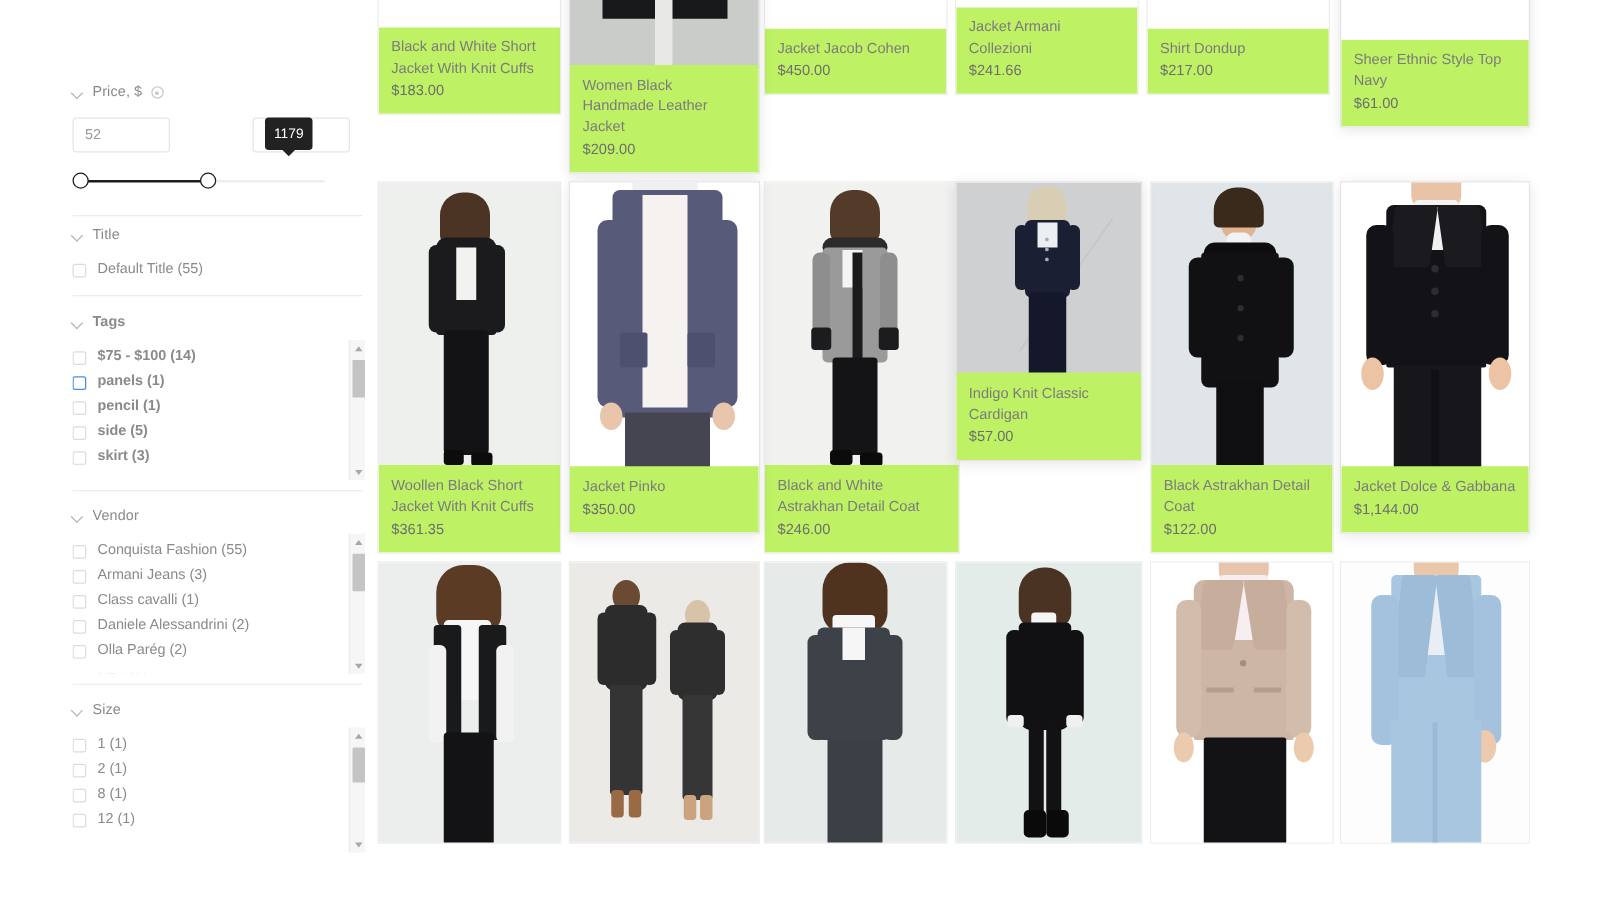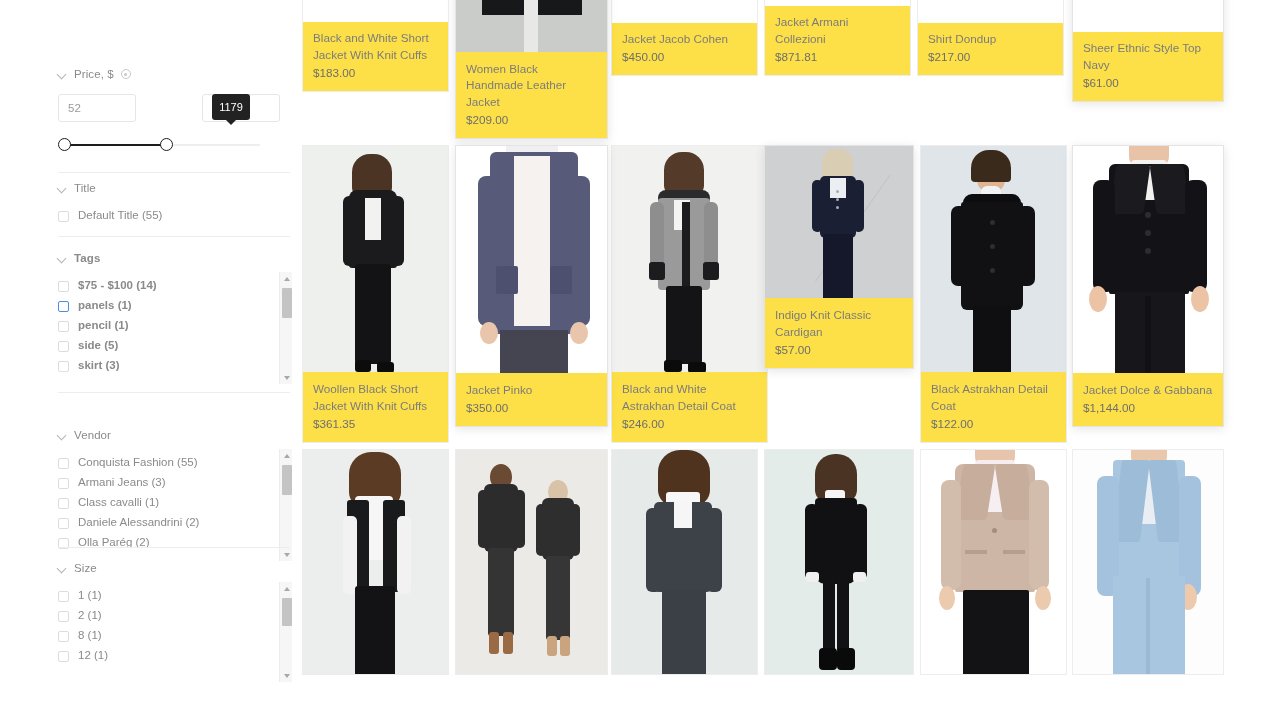--- a/index.html
+++ b/index.html
@@ -110,21 +110,21 @@
   .card{
     position:absolute; background:#fff; border:1px solid #ededed;
     overflow:hidden;
   }
   .card.hovered{
     border-color:#e4e4e4;
     box-shadow:0 2px 10px rgba(0,0,0,.10);
     z-index:6;
   }
   .card-img{ position:absolute; left:0; top:0; width:100%; overflow:hidden; }
-  .card-info{ position:absolute; left:0; bottom:0; width:100%; background:#fde047; padding:9px 10px 10px 10px; }
+  .card-info{ position:absolute; left:0; bottom:0; width:100%; background:#bef264; padding:9px 10px 10px 10px; }
   .card-title{ font-size:11.7px; color:#7c7c7c; line-height:16.5px; }
   .card-price{ font-size:11.7px; color:#6e6e6e; margin-top:2px; line-height:16px; }
 
   
   .ph{ position:absolute; left:0; top:0; width:100%; height:100%; }
   .fig{ position:absolute; }
   .rnd{ border-radius:50%; }
 </style>
 </head>
 <body>
@@ -209,21 +209,21 @@
           </div>
         <div class="sb-thumb" style="top:16px;height:30px;"></div>
         <div class="sb-btn down">
             <span class="sb-arrow down"></span>
           </div>
       </div>
     </div>
 
     <div class="group-divider" style="top:392px;"></div>
 
-    <div class="filter-group" style="top:429px;">
+    <div class="filter-group" style="top:407px;">
       <div class="group-head">
         <span class="chev"></span>
         <span>Vendor</span>
       </div>
       <div class="cb-list" style="top:24px;height:108px;overflow:hidden;">
         <div class="cb-row">
           <span class="cb"></span>
           <span class="cb-label">Conquista Fashion (55)</span>
         </div>
         <div class="cb-row">
@@ -323,21 +323,21 @@
     <div class="card" style="left:611px; top:-60px; width:147px; height:136px;">
       <div class="card-info" style="padding-top:8px;">
         <div class="card-title">Jacket Jacob Cohen</div>
         <div class="card-price">$450.00</div>
       </div>
     </div>
 
     <div class="card" style="left:764px; top:-60px; width:147px; height:136px;">
       <div class="card-info" style="padding-top:8px;">
         <div class="card-title">Jacket Armani Collezioni</div>
-        <div class="card-price">$871.81</div>
+        <div class="card-price">$241.66</div>
       </div>
     </div>
 
     <div class="card" style="left:917px; top:-60px; width:147px; height:136px;">
       <div class="card-info" style="padding-top:8px;">
         <div class="card-title">Shirt Dondup</div>
         <div class="card-price">$217.00</div>
       </div>
     </div>
 

